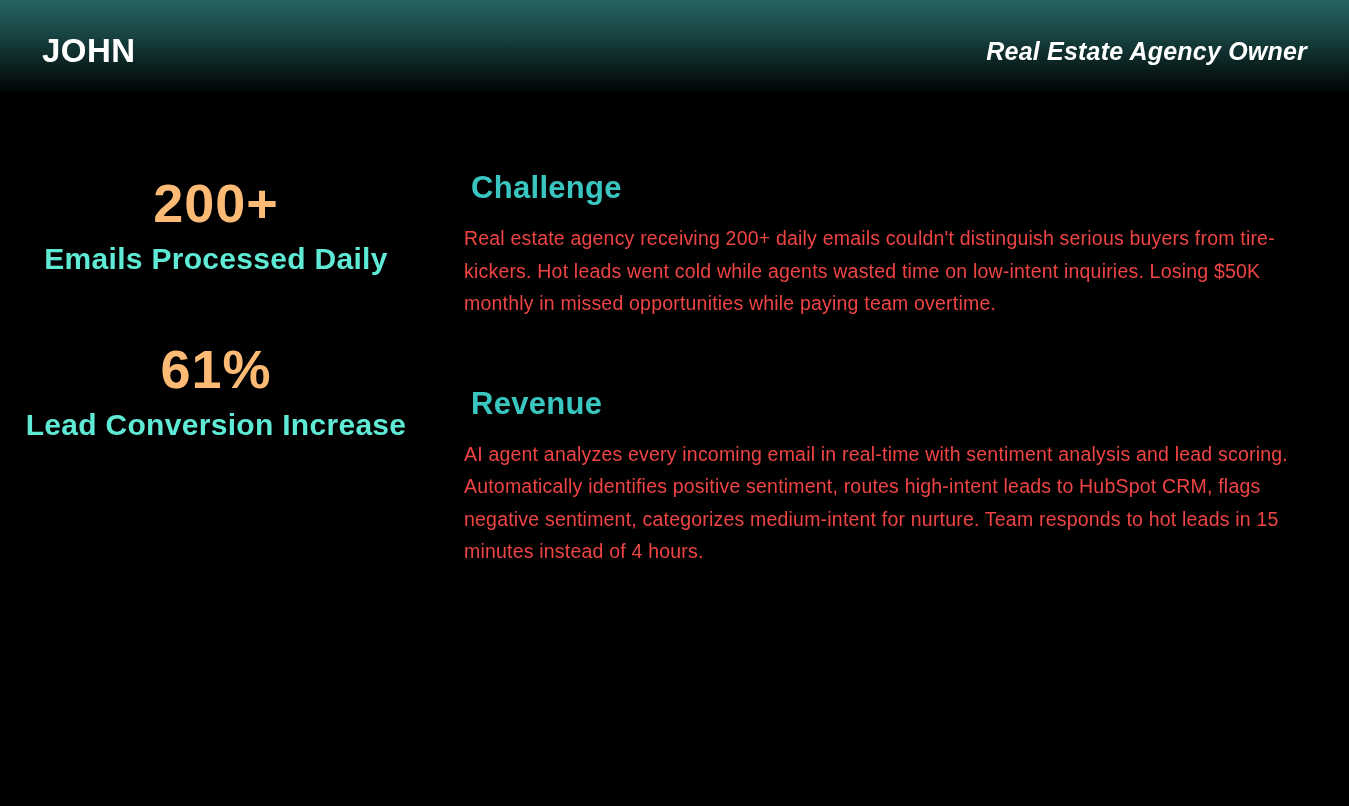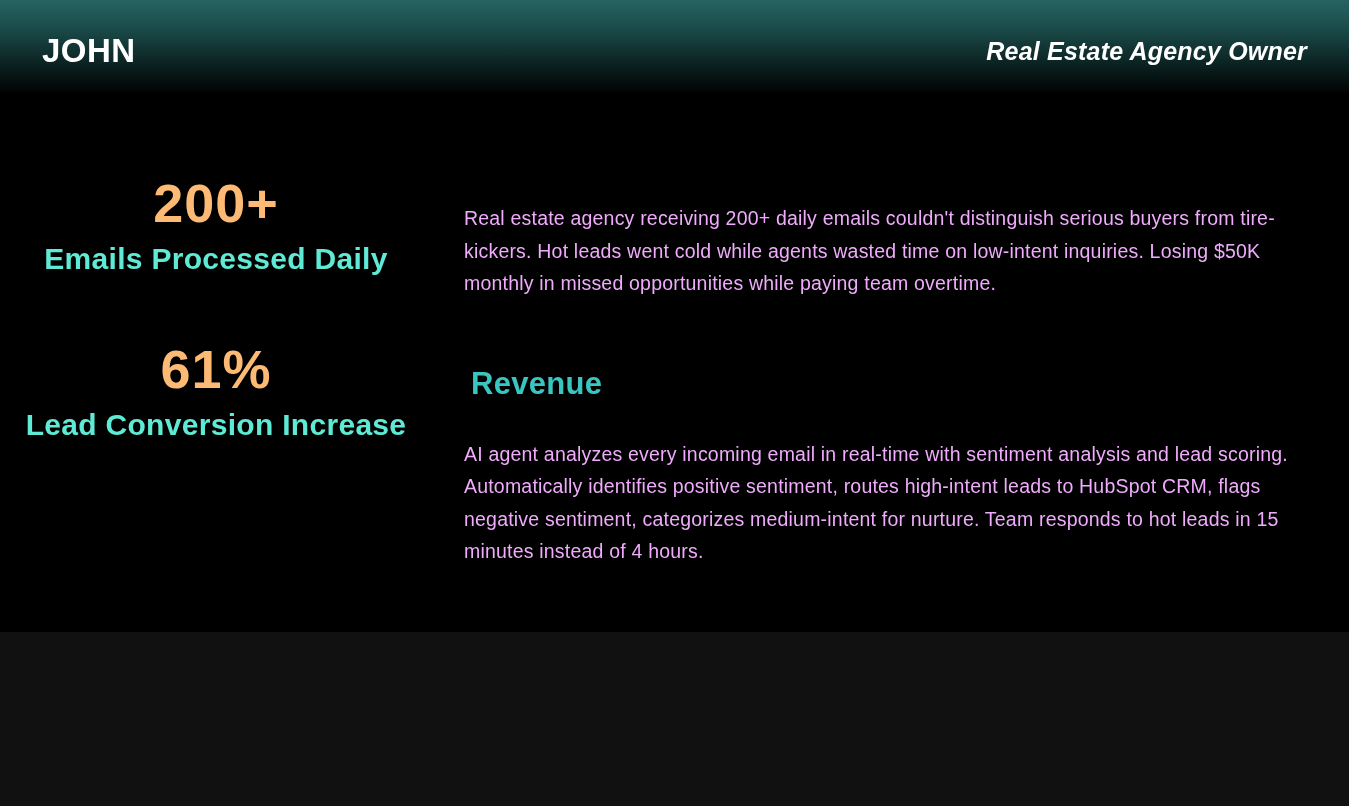--- a/index.html
+++ b/index.html
@@ -1,21 +1,21 @@
 <!DOCTYPE html>
 <html><head>
 <meta charset="utf-8">
 <style>
   * { margin: 0; padding: 0; box-sizing: border-box; }
   html, body { background: #111; }
   body { font-family: "Liberation Sans", sans-serif; }
 
   .slide {
     width: 1349px;
-    height: 632px;
+    height: 806px;
     margin: 0 auto;
     background: #000;
     display: flex;
     flex-direction: column;
     overflow: hidden;
     position: relative;
   }
 
   
   .header {
@@ -79,23 +79,23 @@
   }
   .section-title {
     color: #3ac6c0;
     font-size: 31px;
     font-weight: 800;
     line-height: 40px;
     padding-left: 7px;
     letter-spacing: 0.3px;
   }
   .section-body {
-    margin-top: 34px;
+    margin-top: 14px;
     max-width: 845px;
-    color: #f0abfc;
+    color: #ef4444;
     font-size: 19.5px;
     line-height: 32.5px;
     letter-spacing: 0.2px;
     font-weight: 400;
   }
   .section + .section { margin-top: 64px; }
 
   
   .footer {
     height: 112px;
@@ -136,20 +136,21 @@
         <div class="stat-value">61%</div>
         <div class="stat-label">Lead Conversion Increase</div>
       </div>
 
 
     </div>
 
     <div class="content-col">
 
       <div class="section">
+        <div class="section-title">Challenge</div>
         <div class="section-body">Real estate agency receiving 200+ daily emails couldn't distinguish serious buyers from tire-kickers. Hot leads went cold while agents wasted time on low-intent inquiries. Losing $50K monthly in missed opportunities while paying team overtime.</div>
       </div>
 
       <div class="section">
         <div class="section-title">Revenue</div>
         <div class="section-body">AI agent analyzes every incoming email in real-time with sentiment analysis and lead scoring. Automatically identifies positive sentiment, routes high-intent leads to HubSpot CRM, flags negative sentiment, categorizes medium-intent for nurture. Team responds to hot leads in 15 minutes instead of 4 hours.</div>
       </div>
 
     </div>
   </div>

